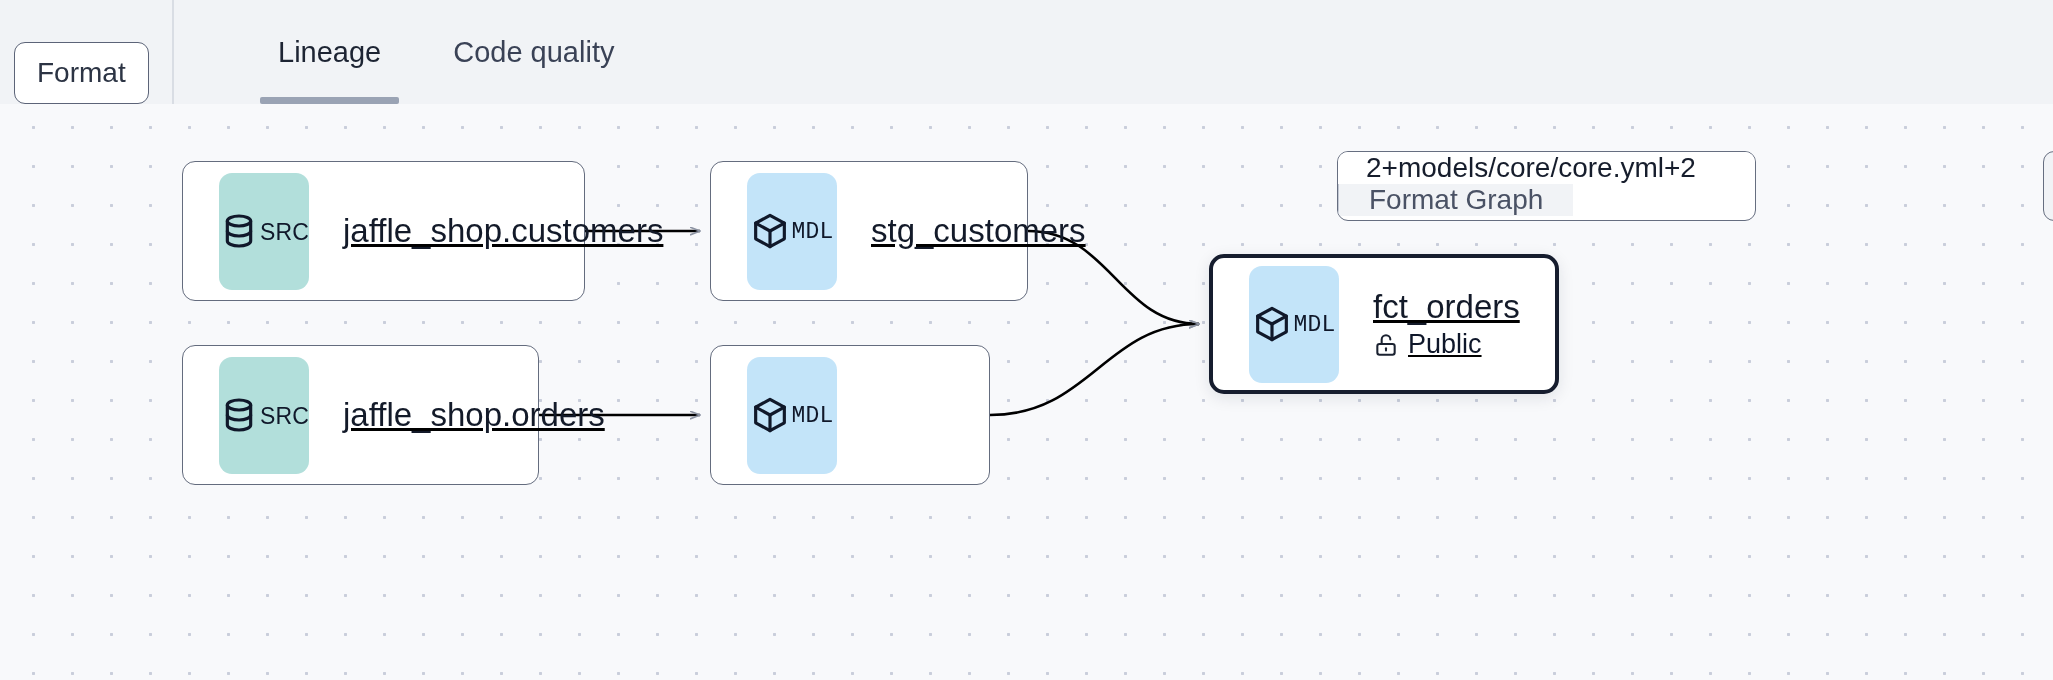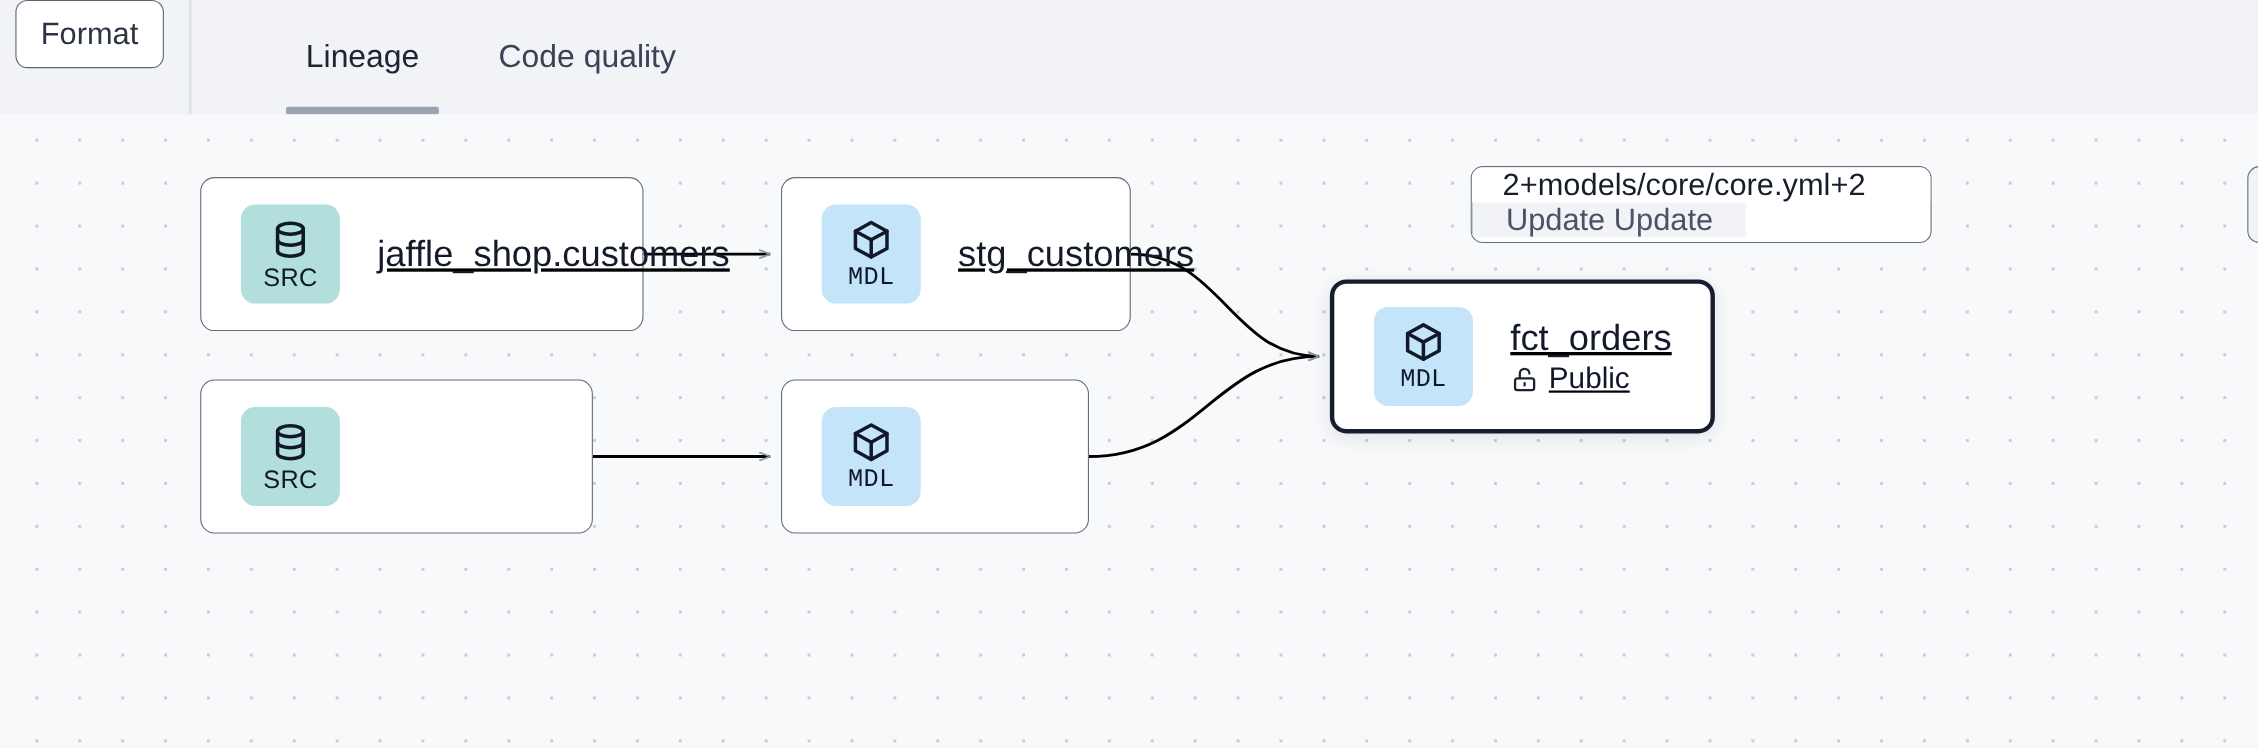--- a/index.html
+++ b/index.html
@@ -28,21 +28,21 @@
     height: 104px;
     background: #f1f3f6;
     display: flex;
     align-items: center;
   }
 
   .toolbar-left {
     width: 172px;
     height: 104px;
     display: flex;
-    align-items: flex-start;
+    align-items: flex-end;
     padding-left: 14px;
     background: #f1f3f6;
   }
 
   .format-button {
     display: inline-flex;
     align-items: center;
     justify-content: center;
     height: 62px;
     padding: 0 22px;
@@ -130,24 +130,23 @@
 
   .node.selected {
     border: 4px solid #161d2e;
     border-radius: 15px;
     box-shadow: 0 4px 16px rgba(22,29,46,0.10);
   }
 
   .badge {
     flex: 0 0 auto;
     width: 90px;
-    height: 90px;
+    height: 117px;
     border-radius: 13px;
     display: flex;
-    flex-direction: column;
     align-items: center;
     justify-content: center;
     gap: 1px;
   }
   .badge.src { background: #b2dfdb; }
   .badge.mdl { background: #c3e4f9; font-family: Liberation Mono, monospace; }
 
   .badge svg { display: block; }
 
   .badge-label {
@@ -311,20 +310,23 @@
           <div class="badge src">
             <span>
               <svg width="40" height="40" viewBox="0 0 24 24" fill="none" stroke="#10182a" stroke-width="1.9" stroke-linecap="round" stroke-linejoin="round">
                 <ellipse cx="12" cy="6" rx="7" ry="3"></ellipse>
                 <path d="M5 6 v12 c0 1.66 3.13 3 7 3 s7 -1.34 7 -3 V6"></path>
                 <path d="M5 12 c0 1.66 3.13 3 7 3 s7 -1.34 7 -3"></path>
               </svg>
             </span>
             <span class="badge-label">SRC</span>
           </div>
+          <div class="node-text">
+            <div class="node-title">jaffle_shop.orders</div>
+          </div>
         </div>
         <div class="node" style="left: 710px; top: 241px; width: 280px; height: 140px;">
           <div class="badge mdl">
             <span>
               <svg width="40" height="40" viewBox="0 0 24 24" fill="none" stroke="#10182a" stroke-width="1.9" stroke-linecap="round" stroke-linejoin="round">
                 <path d="M12 2.6 L20.6 7.3 V16.7 L12 21.4 L3.4 16.7 V7.3 Z"></path>
                 <path d="M3.4 7.3 L12 12 L20.6 7.3"></path>
                 <path d="M12 12 V21.4"></path>
               </svg>
             </span>
@@ -353,18 +355,18 @@
                 </svg>
               </span>
               <span>Public</span>
             </div>
           </div>
         </div>
       </div>
 
     <div class="graph-controls">
       <input class="graph-input" type="text" value="2+models/core/core.yml+2" style="">
-      <button class="update-graph-button">Update Update</button>
+      <button class="update-graph-button">Format Graph</button>
     </div>
 
     <div class="side-panel-stub"></div>
   </div>
 </div>
 
 </body></html>

